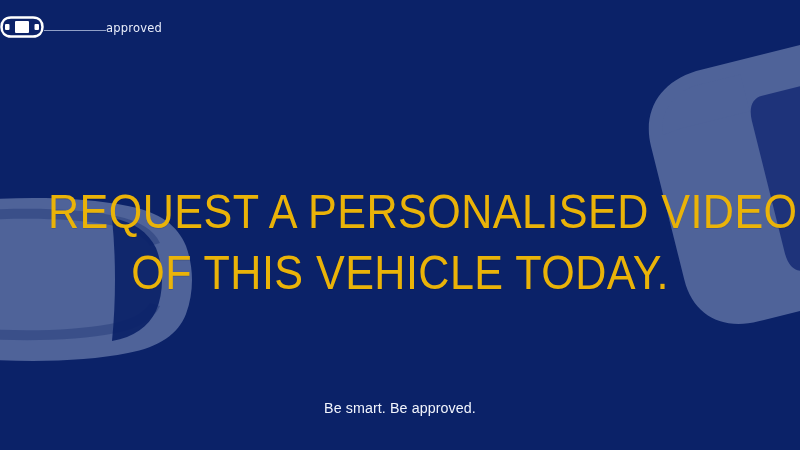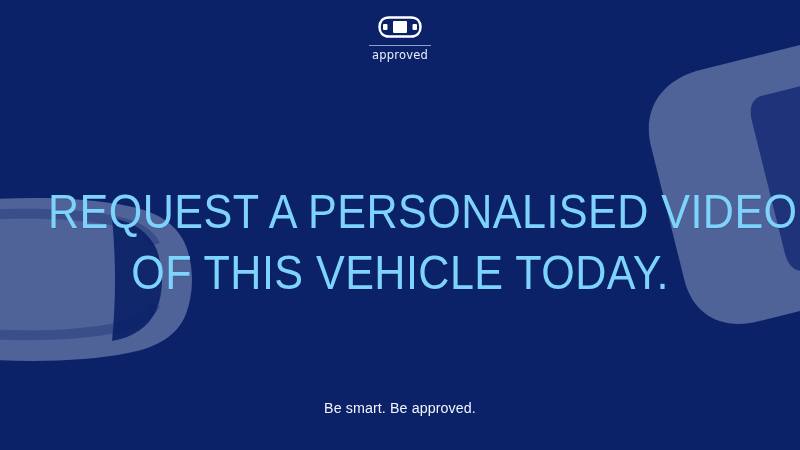--- a/index.html
+++ b/index.html
@@ -38,21 +38,21 @@
     height: 450px;
   }
 
   
   .logo-lockup {
     position: absolute;
     top: 16px;
     left: 0;
     right: 0;
     display: flex;
-    flex-direction: column;
+    flex-direction: row;
     align-items: center;
     gap: 0;
   }
   .logo-mark {
     width: 44px;
     height: 22px;
     display: block;
   }
   .logo-rule {
     width: 62px;
@@ -70,21 +70,21 @@
     line-height: 1;
   }
 
   
   .headline {
     position: absolute;
     top: 160px;
     left: 0;
     right: 0;
     text-align: center;
-    color: #7dd3fc;
+    color: #eab308;
   }
   .headline-line {
     display: block;
     font-family: "Liberation Sans Narrow", "Liberation Sans", sans-serif;
     font-weight: 400;
     font-size: 49px;
     line-height: 61px;
     letter-spacing: 0.5px;
     white-space: nowrap;
     transform: scaleX(0.88);

